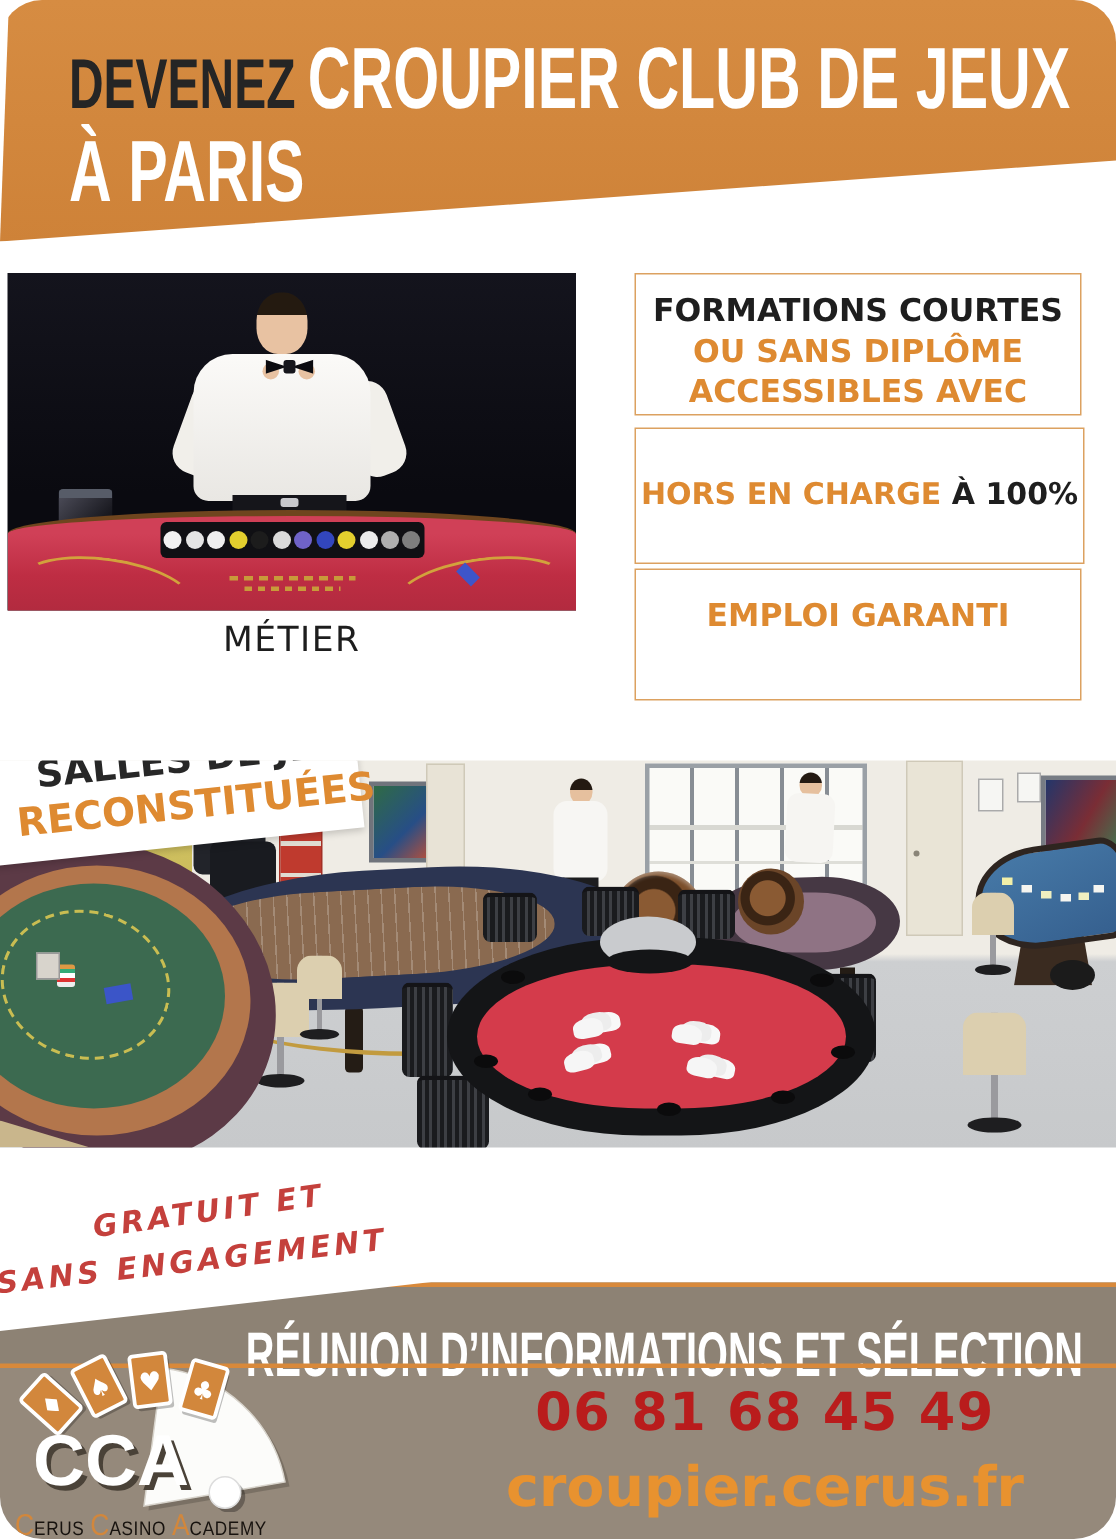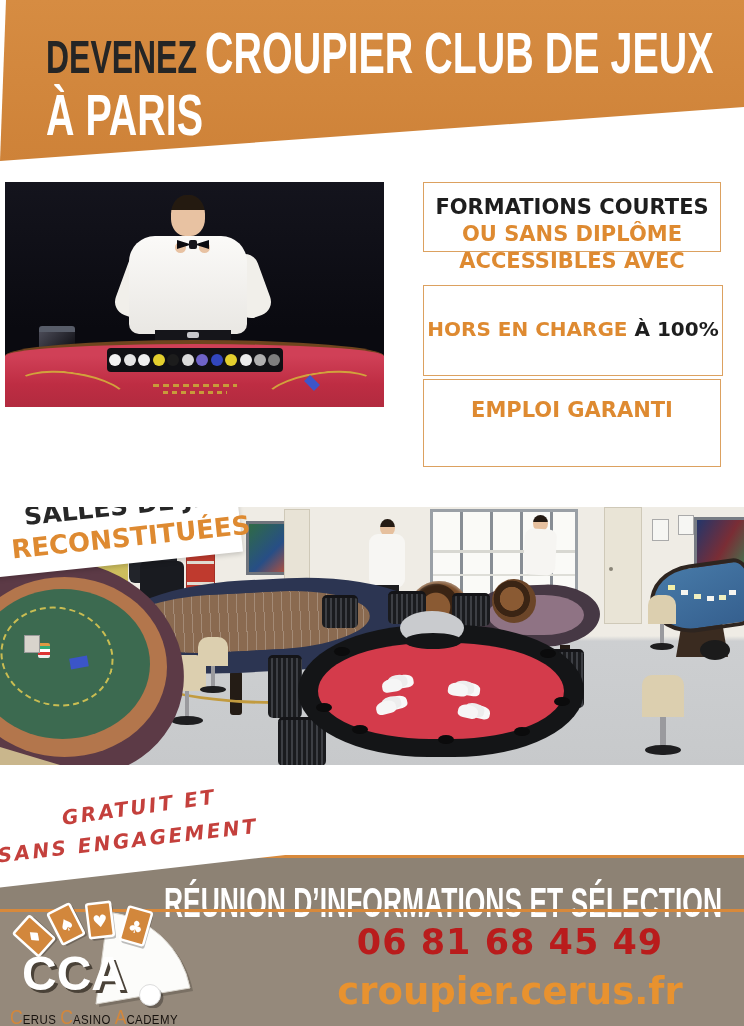--- a/index.html
+++ b/index.html
@@ -1,17 +1,17 @@
 <!DOCTYPE html>
 <html><head>
 <meta charset="utf-8">
 <style>
   html,body{margin:0;padding:0;background:#ffffff;}
   .page{position:relative;width:744px;height:1026px;background:#ffffff;overflow:hidden;
-        font-family:"Liberation Sans",sans-serif;}
+        font-family:"Liberation Sans",sans-serif;border-radius:28px;}
   .abs{position:absolute;}
 
   
   .banner{position:absolute;left:0;top:0;width:744px;height:162px;
           background:linear-gradient(180deg,#D68C42,#CE8238);
           clip-path:polygon(6px 0,744px 0,744px 107px,0 161px);}
   .bl{position:absolute;white-space:nowrap;font-weight:bold;line-height:1;
       transform:scaleX(.68);transform-origin:left top;color:#ffffff;}
   .bl1{left:46px;top:24px;font-size:58px;}
   .bl1 .devenez{font-size:47px;color:#252525;margin-right:12px;}
@@ -103,22 +103,23 @@
       <span class="chip" style="width:12px;height:12px;border-radius:50%;background:#1C1C1C;"></span>
       <span class="chip" style="width:12px;height:12px;border-radius:50%;background:#DADADA;"></span>
       <span class="chip" style="width:12px;height:12px;border-radius:50%;background:#6F63C8;"></span>
       <span class="chip" style="width:12px;height:12px;border-radius:50%;background:#3246BE;"></span>
       <span class="chip" style="width:12px;height:12px;border-radius:50%;background:#E3CF2E;"></span>
       <span class="chip" style="width:12px;height:12px;border-radius:50%;background:#ECECEC;"></span>
       <span class="chip" style="width:12px;height:12px;border-radius:50%;background:#AFAFAF;"></span>
       <span class="chip" style="width:12px;height:12px;border-radius:50%;background:#7E7E7E;"></span>
     </div>
   </div>
-
-  <div class="bbox" style="top:182px;height:70px;padding-top:11px;box-sizing:border-box;font-size:21px;line-height:27px;">
+  <div class="cap1" style="top:414px;font-size:23px;font-weight:500;color:#1D1D1D;letter-spacing:1px;">MÉTIER</div>
+
+  <div class="bbox" style="top:182px;height:95px;padding-top:11px;box-sizing:border-box;font-size:21px;line-height:27px;">
     <div class="dark">FORMATIONS COURTES</div>
     <div class="orange">OU SANS DIPLÔME</div>
     <div class="orange">ACCESSIBLES AVEC</div>
   </div>
   <div class="bbox" style="top:285px;height:89px;line-height:86px;font-size:20px;">
     <span class="orange">HORS EN CHARGE</span>
     <span> </span>
     <span class="dark">À 100%</span>
   </div>
   <div class="bbox" style="top:379px;height:88px;padding-top:16px;box-sizing:border-box;font-size:21px;line-height:29px;">

